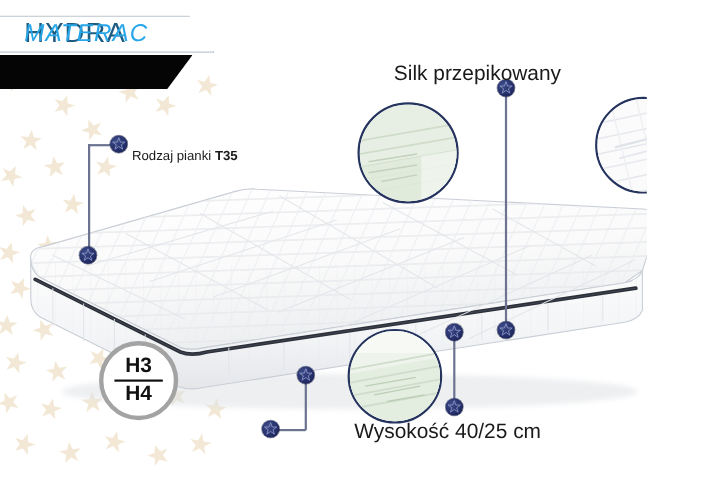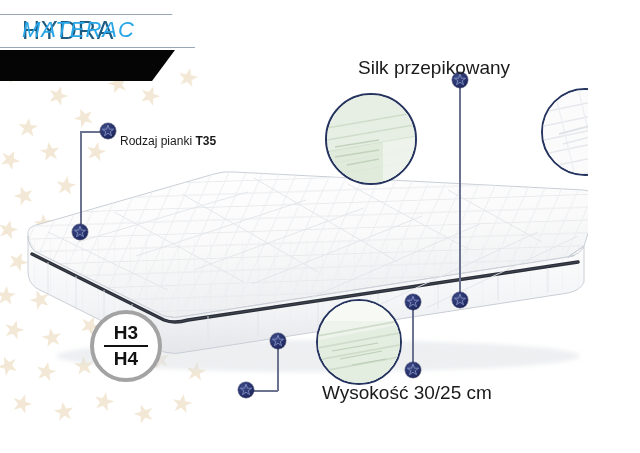--- a/index.html
+++ b/index.html
@@ -339,16 +339,16 @@
   </div>
 
   <div class="label t-foam"><span>Rodzaj pianki </span><b>T35</b></div>
 
   <div class="label t-silk">
     <div>Silk przepikowany</div>
   </div>
 
 
   <div class="label t-height">
-    <div>Wysokość 30/25 cm</div>
+    <div>Wysokość 40/25 cm</div>
   </div>
 
 </div>
 
 </body></html>

